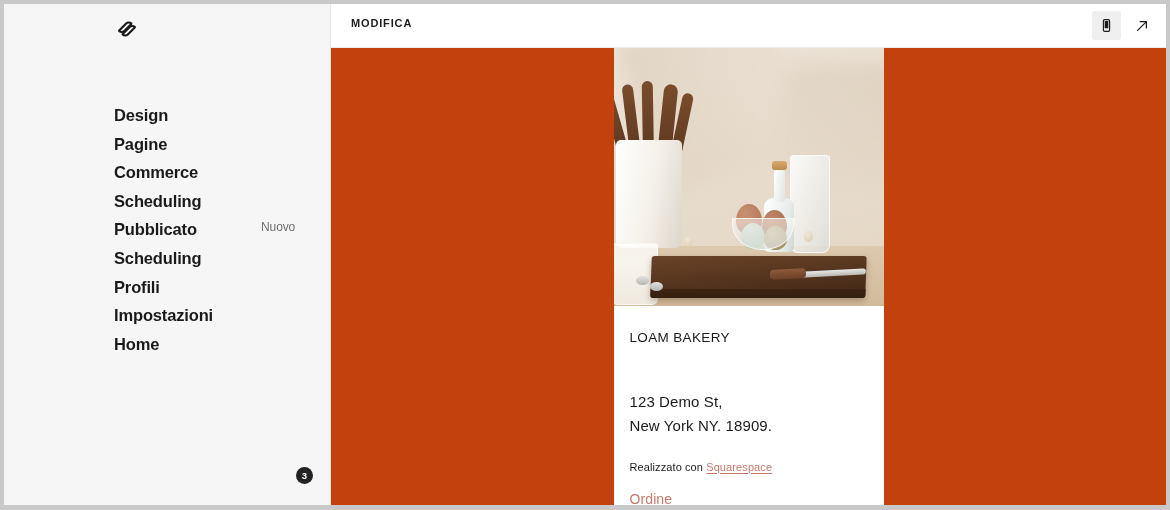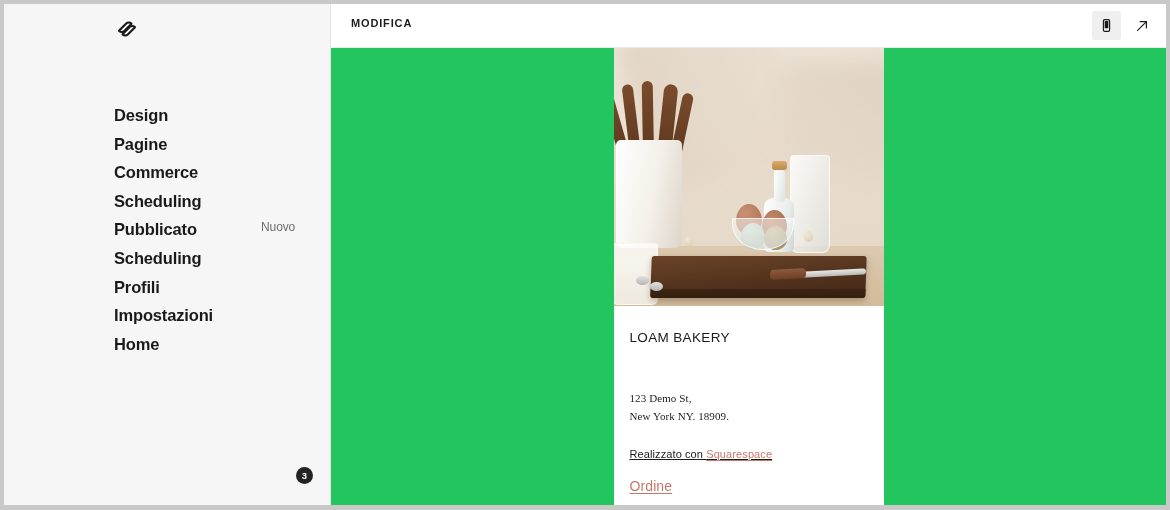--- a/index.html
+++ b/index.html
@@ -168,21 +168,21 @@
     padding: 0;
   }
   .icon-btn.active {
     background: #efefef;
   }
 
   
   .preview-canvas {
     position: relative;
     height: calc(100% - 44px);
-    background: #22c55e;
+    background: #c2410c;
     overflow: hidden;
   }
   .device-frame {
     position: absolute;
     left: 50%;
     transform: translateX(-50%);
     top: 0;
     width: 270px;
     height: 100%;
     background: #ffffff;
@@ -374,34 +374,32 @@
   }
   .site-brand {
     font-size: 13.5px;
     font-weight: normal;
     color: #1a1a1a;
     letter-spacing: 0.35px;
     line-height: 1.2;
     margin: 0 0 44px 0;
   }
   .site-address {
-    font-size: 11px;
+    font-size: 15px;
     color: #1a1a1a;
     line-height: 1.62;
     margin: 0 0 20px 0;
     letter-spacing: 0.1px;
-    font-family: Liberation Serif, serif;
   }
   .site-credit {
     font-size: 11px;
     color: #1a1a1a;
     line-height: 1.5;
     margin: 0 0 14px 0;
     letter-spacing: 0.1px;
-    text-decoration: underline;
   }
   .site-link {
     color: #c8786a;
     text-decoration: underline;
     text-underline-offset: 2px;
     cursor: pointer;
   }
   .footer-nav {
     margin: 0;
     padding: 0;

